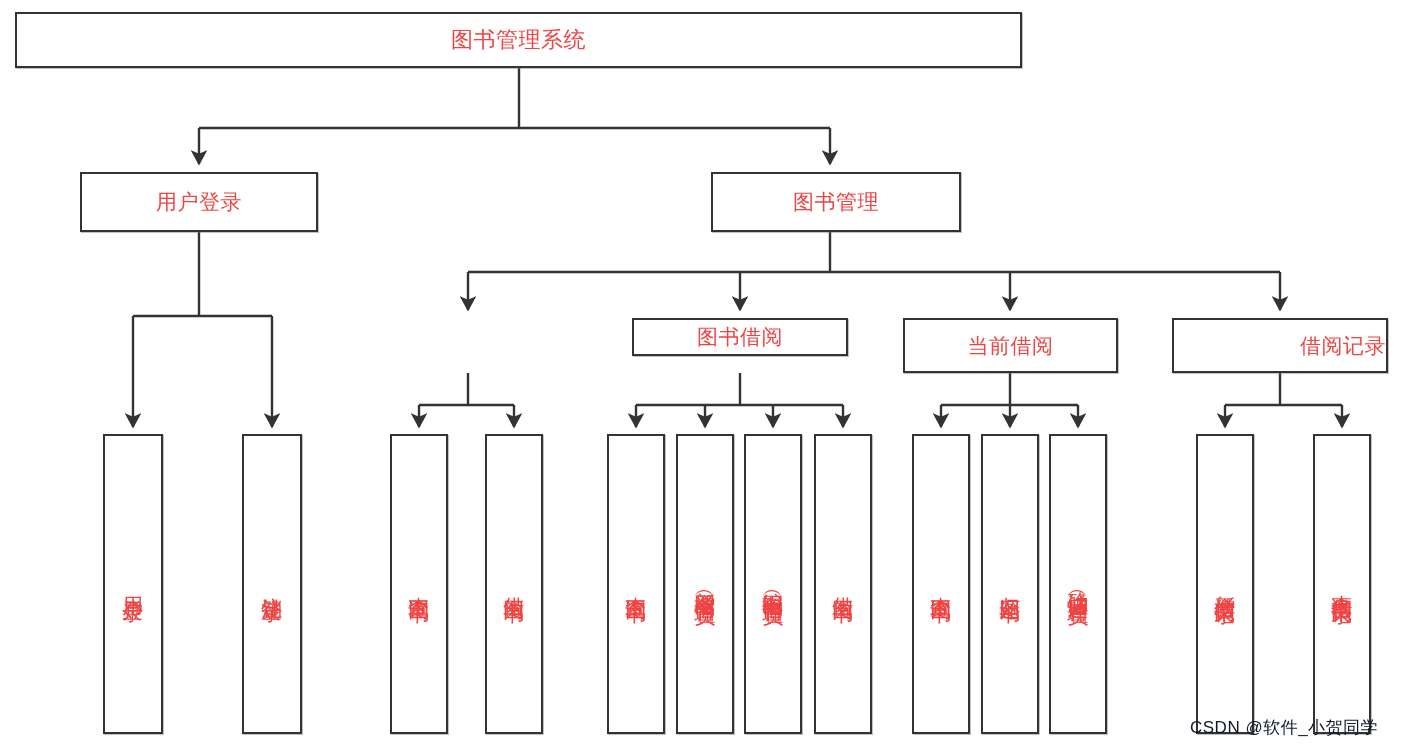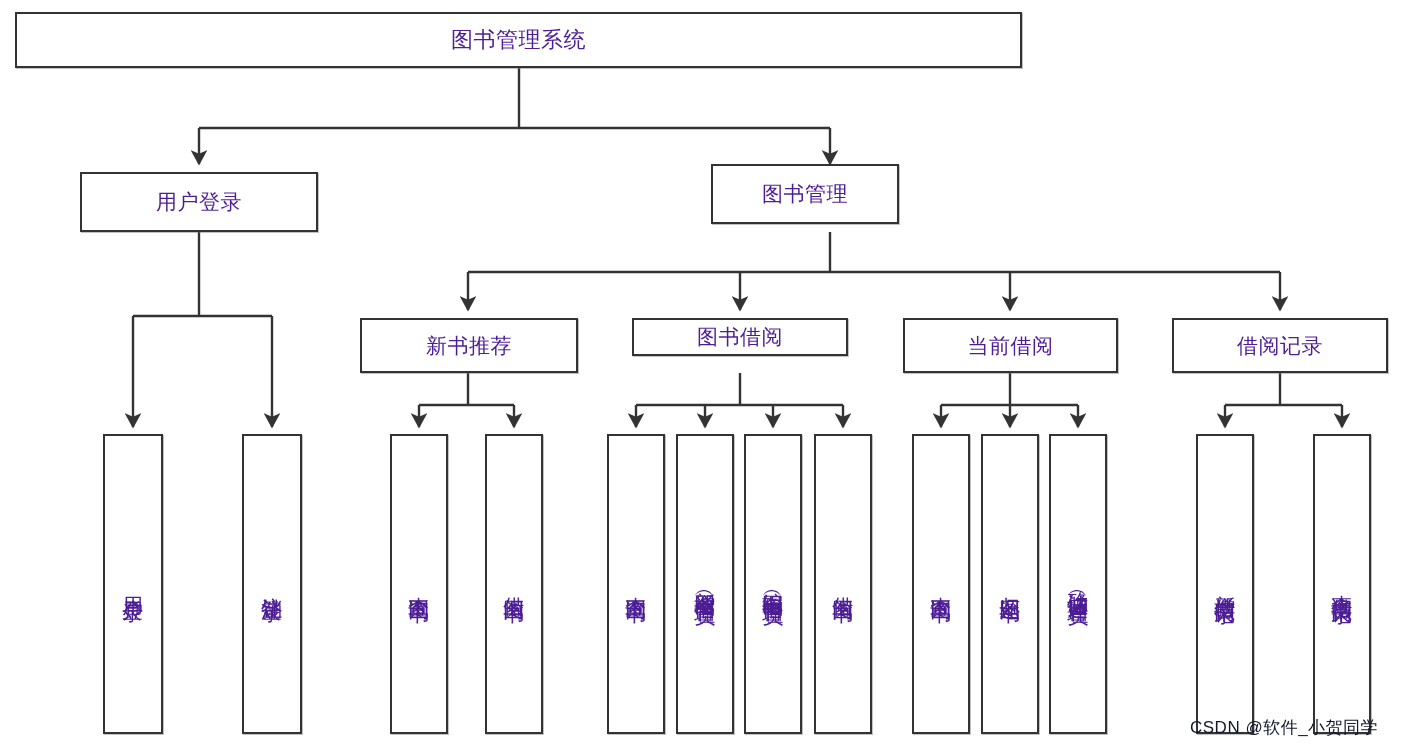--- a/index.html
+++ b/index.html
@@ -27,21 +27,21 @@
     pointer-events: none;
   }
   .node {
     position: absolute;
     box-sizing: border-box;
     border: 2px solid #333333;
     background: #ffffff;
     display: flex;
     align-items: center;
     justify-content: center;
-    color: #4c1d95;
+    color: #ef4444;
     box-shadow: 1px 1px 0 rgba(120,120,120,0.45);
   }
   .node-h {
     font-size: 21px;
     letter-spacing: 0.5px;
     white-space: nowrap;
   }
   .node-root {
     font-size: 22px;
   }
@@ -124,34 +124,31 @@
     </g>
   </svg>
 
   <div class="node node-h node-root" style="left:15px; top:12px; width:1007px; height:56px;">
     <span>图书管理系统</span>
   </div>
 
   <div class="node node-h" style="left:80px; top:172px; width:238px; height:60px;">
     <span>用户登录</span>
   </div>
-  <div class="node node-h" style="left:711px; top:164px; width:188px; height:60px;">
+  <div class="node node-h" style="left:711px; top:172px; width:250px; height:60px;">
     <span>图书管理</span>
   </div>
 
-  <div class="node node-h" style="left:360px; top:318px; width:218px; height:55px;">
-    <span>新书推荐</span>
-  </div>
   <div class="node node-h" style="left:632px; top:318px; width:216px; height:38px;">
     <span>图书借阅</span>
   </div>
   <div class="node node-h" style="left:903px; top:318px; width:215px; height:55px;align-items:center;">
     <span>当前借阅</span>
   </div>
-  <div class="node node-h" style="left:1172px; top:318px; width:216px; height:55px;">
+  <div class="node node-h" style="left:1172px; top:318px; width:216px; height:55px;justify-content:flex-end;">
     <span>借阅记录</span>
   </div>
 
   <div class="node node-v" style="left:103px; top:434px; width:60px; height:300px;">
     <span>用户登录</span>
   </div>
   <div class="node node-v" style="left:242px; top:434px; width:60px; height:300px;">
     <span>注销登录</span>
   </div>
 

